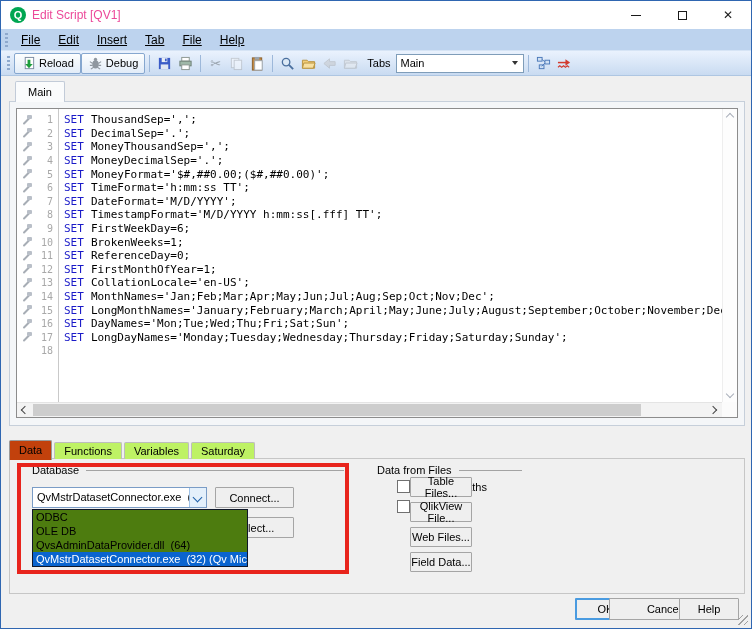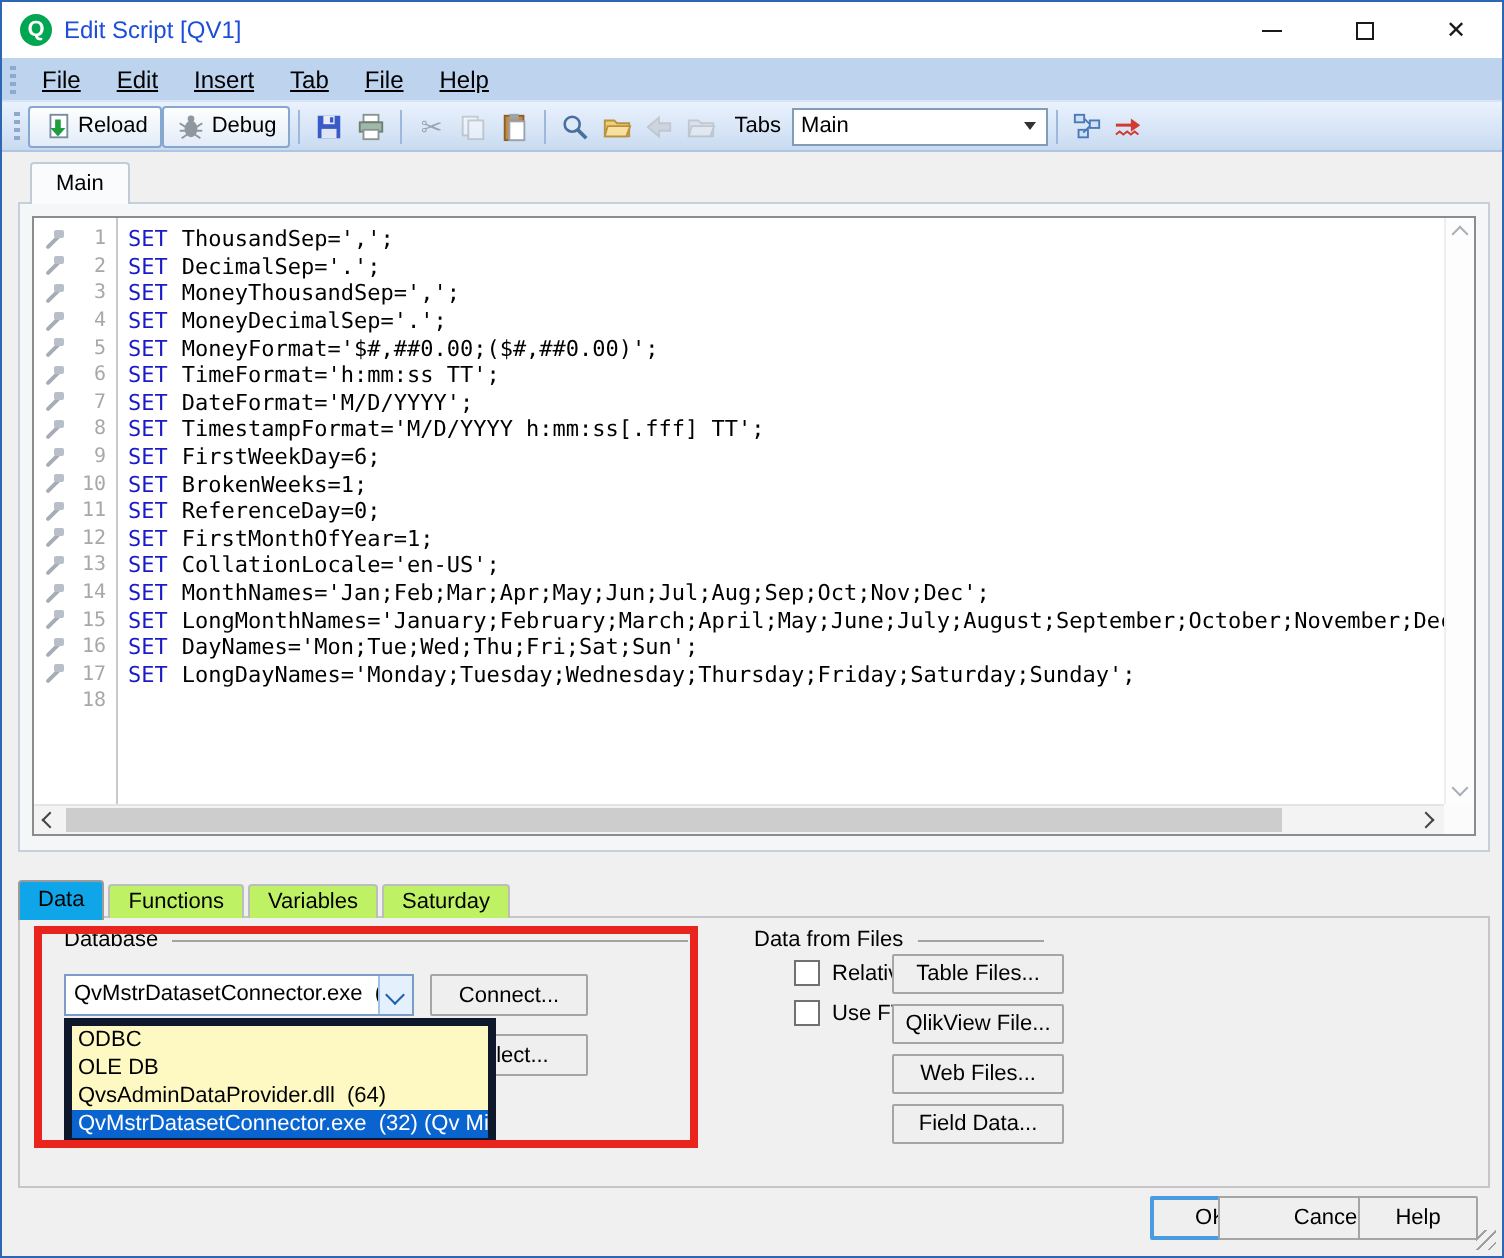--- a/index.html
+++ b/index.html
@@ -6,21 +6,21 @@
   html,body { background:#e8e8e8; font-family:"Liberation Sans", sans-serif; }
   #dialog{
     position:relative; width:752px; height:629px; background:#f0f0f0;
     border:1px solid #2f66b1; overflow:hidden; font-size:12px; color:#000;
   }
   
   .titlebar{ position:absolute; left:0; top:0; right:0; height:28px; background:#ffffff;
     display:flex; align-items:center; }
   .app-icon{ width:16px; height:16px; margin:0 6px 0 9px; background:#00a651; border-radius:50%;
     color:#fff; font-size:11px; font-weight:bold; display:flex; align-items:center; justify-content:center; }
-  .title-text{ font-size:12px; color:#1d4ed8; }
+  .title-text{ font-size:12px; color:#ec4899; }
   .win-controls{ position:absolute; right:0; top:0; height:28px; display:flex; }
   .win-btn{ width:46px; height:28px; display:flex; align-items:center; justify-content:center; color:#1a1a1a; font-size:12px; cursor:default; }
   .glyph-min{ width:10px; height:1px; background:#1a1a1a; display:block; }
   .glyph-max{ width:9px; height:9px; border:1px solid #1a1a1a; display:block; }
   
   .menubar{ position:absolute; left:0; top:28px; right:0; height:22px; background:#bdd3ee;
     display:flex; align-items:center; border-bottom:1px solid #d6e4f5;text-decoration:underline; }
   .drag-handle{ width:3px; height:14px; margin:0 4px 0 4px;
     background:repeating-linear-gradient(#8ea9cd 0 2px, transparent 2px 4px); }
   .menu-item{ padding:0 9px; height:22px; line-height:22px; font-size:12px; cursor:default; }
@@ -69,44 +69,44 @@
   .harrow i{ position:absolute; top:4px; width:6px; height:6px; border-left:1px solid #444; border-bottom:1px solid #444; }
   .harrow.left i{ left:5px; transform:rotate(45deg); }
   .harrow.right i{ left:3px; transform:rotate(225deg); }
   .htrack{ flex:1; position:relative; }
   .hthumb{ position:absolute; left:1px; top:1px; bottom:1px; width:90%; background:#cdcdcd; }
   .sb-corner{ position:absolute; right:0; bottom:0; width:15px; height:15px; background:#fbfbfb; }
   
   .lower-tabs{ position:absolute; left:8px; top:438px; height:20px; display:flex; align-items:flex-end; z-index:2; }
   .ltab{ padding:0 9px; height:17px; line-height:16px; font-size:11px; background:#bef264;
     border:1px solid #bdbdbd; border-bottom:none; border-radius:2px 2px 0 0; margin-right:2px; }
-  .ltab.active{ height:20px; line-height:19px; background:#0ea5e9; border-color:#9b9b9b; position:relative; margin-bottom:-1px; }
+  .ltab.active{ height:20px; line-height:19px; background:#c2410c; border-color:#9b9b9b; position:relative; margin-bottom:-1px; }
   .lower-page{ position:absolute; left:8px; top:457px; width:736px; height:136px; background:#f0f0f0; border:1px solid #c6c6c6; }
   .group-row{ position:absolute; display:flex; align-items:center; font-size:11px; }
   .group-row .gline{ flex:1; border-top:1px solid #a3a3a3; margin-left:7px; margin-top:1px; }
   
   .db-combo{ position:absolute; left:22px; top:28px; width:175px; height:21px; background:#fff;
     border:1px solid #7a9cc6; display:flex; }
   .db-combo .val{ flex:1; padding:3px 0 0 4px; font-size:11px; white-space:pre; overflow:hidden; }
   .db-combo .arr{ width:17px; background:#e4f0fb; border-left:1px solid #9fc3e8; position:relative; }
   .db-combo .arr i{ position:absolute; left:4px; top:6px; width:7px; height:7px; border-left:1px solid #1e5fa8; border-top:1px solid #1e5fa8; transform:rotate(225deg); }
   .btn{ background:#efefef; border:1px solid #a5a5a5; font-size:11px; font-family:inherit;
     display:flex; align-items:center; justify-content:center; border-radius:1px; }
   .btn-connect{ position:absolute; left:205px; top:28px; width:79px; height:21px; }
   .btn-select{ position:absolute; left:205px; top:58px; width:79px; height:21px; z-index:1; }
-  .listbox{ position:absolute; left:22px; top:50px; width:216px; background:#fef9c3;
-    border:4px solid #0f172a; z-index:3; }
+  .listbox{ position:absolute; left:22px; top:50px; width:216px; background:#4d7c0f;
+    border:1px solid #0f172a; z-index:3; }
   .lb-item{ height:14px; line-height:14px; font-size:11px; padding-left:3px; white-space:pre; overflow:hidden; }
   .lb-item.selected{ background:#0a64cf; color:#fff; }
   .red-rect{ position:absolute; left:7px; top:4px; width:332px; height:111px;
     border:4px solid #e8241c; z-index:5; pointer-events:none; }
   
   .cb-row{ position:absolute; display:flex; align-items:center; gap:6px; font-size:11px; }
   .cb-box{ width:13px; height:13px; background:#fff; border:1px solid #707070; flex:none; }
-  .file-btn{ position:absolute; left:436px; width:86px; height:20px; }
+  .file-btn{ position:absolute; left:400px; width:62px; height:20px; }
   
   .footer-btn{ position:absolute; top:597px; width:61px; height:22px; }
   .footer-btn.default{ border:2px solid #4a9be0;margin-left:36px; }
   .grip{ position:absolute; right:3px; bottom:3px; width:10px; height:10px;
     background:repeating-linear-gradient(135deg, transparent 0 3px, #a0a0a0 3px 4px); }
   svg{ display:block; }
 </style>
 </head>
 <body>
 

